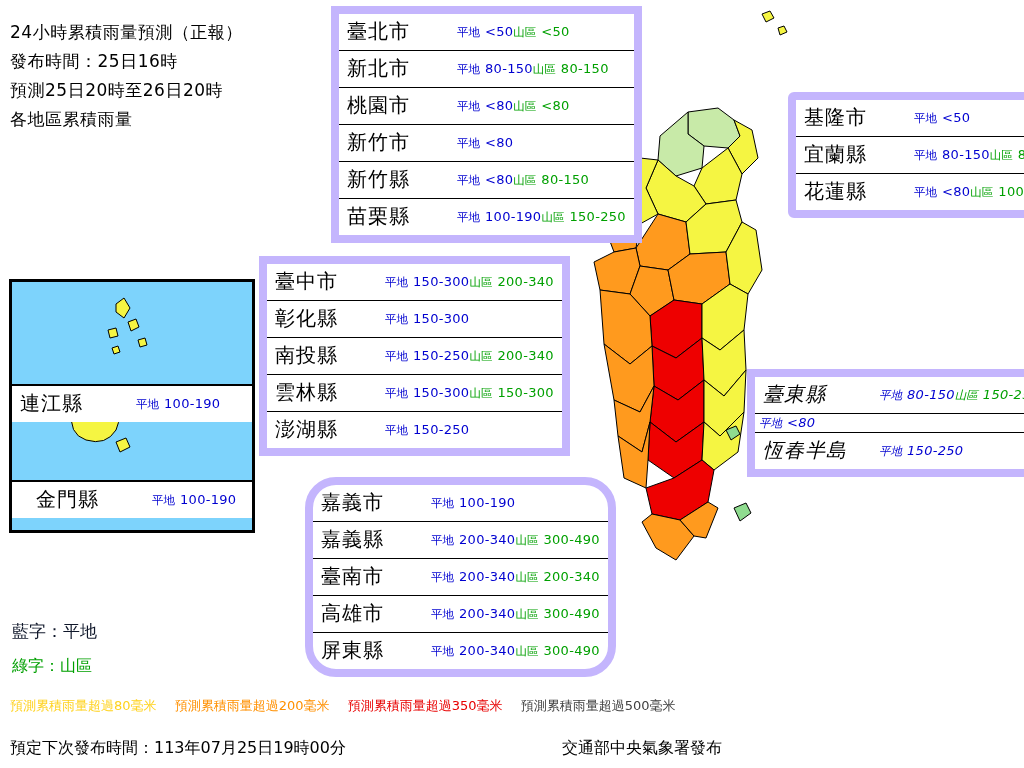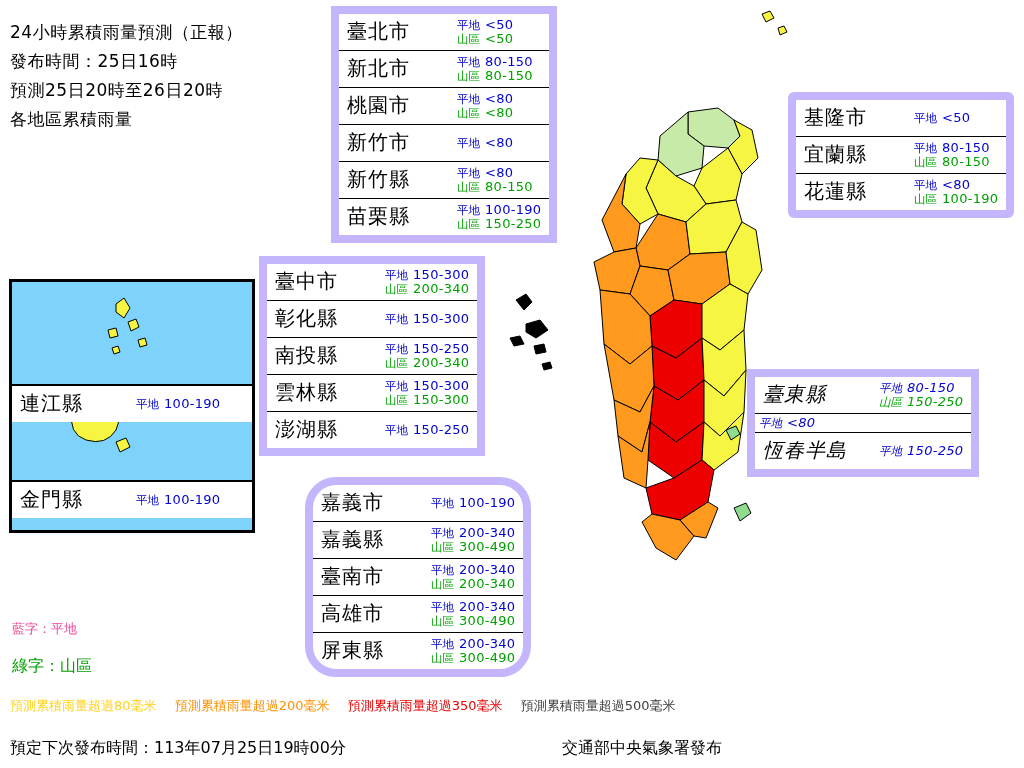--- a/index.html
+++ b/index.html
@@ -16,30 +16,30 @@
   #header div{letter-spacing:0.5px;}
 
   
   .tbl{border:8px solid #c4b5fd;background:#fff;border-collapse:collapse;}
   .tbl .row{display:flex;align-items:stretch;border-bottom:1px solid #000;}
   .tbl .row:last-child{border-bottom:none;}
   .name{
     font-size:20px;padding:4px 8px 5px 8px;display:flex;align-items:center;
     white-space:nowrap;letter-spacing:1px;
   }
-  .vals{display:flex;flex-direction:column;justify-content:center;padding:2px 8px 2px 4px;}
+  .vals{display:flex;flex-direction:row;justify-content:center;padding:2px 8px 2px 4px;}
   .vline{display:flex;align-items:center;white-space:nowrap;line-height:14px;}
   .lbl{font-size:11.5px;margin-right:5px;}
   .num{font-size:13px;letter-spacing:0.3px;}
   .blue .lbl,.blue .num{color:#0000d0;}
   .green .lbl,.green .num{color:#00a000;}
   .single .vals{justify-content:center;}
 
   
-  #legend-blue{left:12px;top:620px;font-size:13px;color:#ec4899;}
+  #legend-blue{left:12px;top:620px;font-size:17px;color:#0f172a;}
   #legend-green{left:12px;top:656px;font-size:16px;color:#00a000;font-family:Liberation Mono, monospace;}
   #scalebar{left:10px;top:697px;font-size:13px;white-space:nowrap;}
   #scalebar span{margin-right:14px;font-weight:normal;}
   .c80{color:#ffd21e;}
   .c200{color:#ff9000;}
   .c350{color:#e80000;}
   .c500{color:#404040;}
   #footer-left{left:10px;top:738px;font-size:16px;white-space:nowrap;}
   #footer-right{left:562px;top:738px;font-size:16px;white-space:nowrap;}
 
@@ -410,21 +410,21 @@
       <div class="name" style="width:104px">連江縣</div>
       <div class="vals">
         <div class="vline blue">
             <span class="lbl">平地</span>
             <span class="num">100-190</span>
           </div>
       </div>
     </div>
   </div>
   <div class="sub" style="top:198px;">
-    <div class="row" style="display:flex;align-items:center;">
+    <div class="row" style="display:flex;align-items:center;margin-left:16px;">
       <div class="name" style="width:104px">金門縣</div>
       <div class="vals">
         <div class="vline blue">
             <span class="lbl">平地</span>
             <span class="num">100-190</span>
           </div>
       </div>
     </div>
   </div>
 </div>

